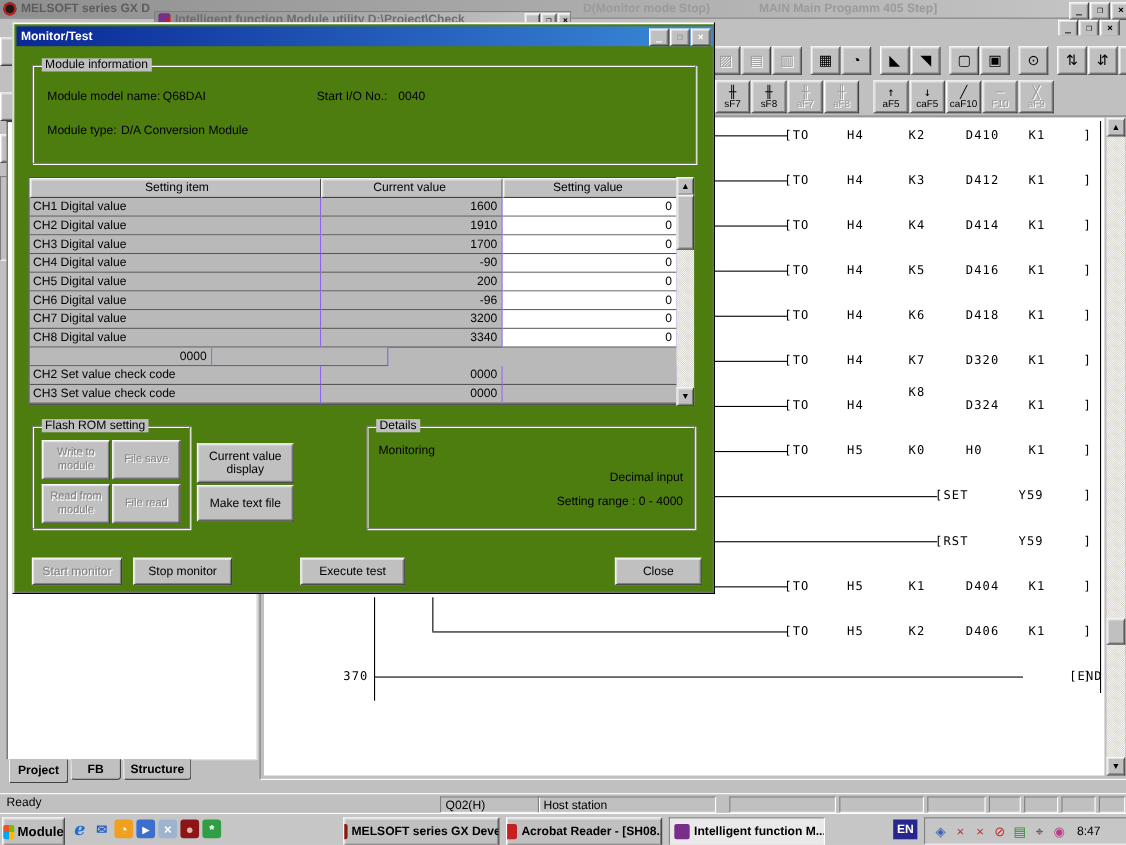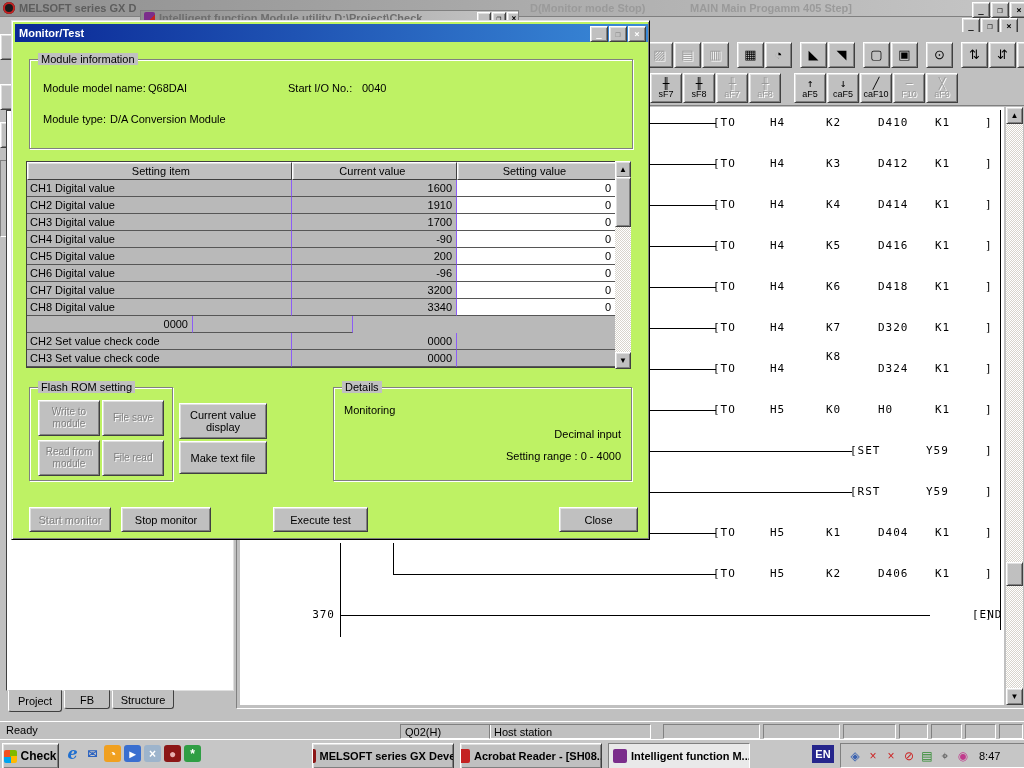--- a/index.html
+++ b/index.html
@@ -31,21 +31,21 @@
       display:flex;align-items:center;background:#b9b9b9;}
   .tc1{width:263px;padding-left:3px;}
   .tc2{width:161px;justify-content:flex-end;padding-right:4px;}
   .tc3{width:155px;justify-content:flex-end;padding-right:4px;}
   .tc3.edit{background:#fff;}
   .thead .tc{background:#c0c0c0;justify-content:center;border:1px solid;
       border-color:#fff #404040 #404040 #fff;box-shadow:inset 1px 1px 0 #dfdfdf;}
   .arrow{font-size:8px;line-height:8px;}
   .tabb{position:absolute;top:0;height:20px;background:#c0c0c0;border:1px solid;
         border-color:#c0c0c0 #404040 #404040 #fff;border-radius:0 0 3px 3px;
-        display:flex;align-items:center;justify-content:center;padding:0 8px;font-size:11px;}
+        display:flex;align-items:center;justify-content:center;padding:0 8px;font-size:11px;font-weight:bold;}
   .sbox{position:absolute;top:2px;height:13px;border:1px solid;border-color:#808080 #fff #fff #808080;
         padding-left:4px;display:flex;align-items:center;font-size:11px;}
   .tool{width:25px;height:24px;margin-right:1px;}
   .tool .g{font-size:13px;}
   .tool.disabled .g{color:#9a9a9a;text-shadow:1px 1px 0 #fff;}
   .tool2{width:30px;height:28px;margin-right:1px;flex-direction:column;line-height:10px;}
   .tool2 .sym{font-family:"DejaVu Sans Mono",monospace;font-size:11px;line-height:11px;}
   .tool2 .lb{font-size:9px;line-height:10px;}
   .tool2.disabled{color:#9a9a9a;text-shadow:1px 1px 0 #fff;}
   .task{height:24px;display:flex;align-items:center;padding:0 4px;font-weight:bold;font-size:11px;
@@ -267,21 +267,21 @@
 <div class="abs graytitle" style="left:140px;top:10px;width:377px;height:15px;border:1px solid #808080;overflow:hidden;z-index:20;">
   <div class="abs" style="left:3px;top:1px;width:11px;height:11px;background:linear-gradient(135deg,#7b2d8b 60%,#c42222 60%);border-radius:2px;"></div>
   <span class="abs" style="left:18px;top:1px;font-weight:bold;color:#6e6e6e;white-space:nowrap;">Intelligent function Module utility  D:\Project\Check</span>
   <div class="abs" style="left:336px;top:1px;display:flex;gap:1px;">
     <div class="btn tbtn" style="width:12px;height:11px;font-size:8px;">_</div>
     <div class="btn tbtn" style="width:12px;height:11px;font-size:8px;">❐</div>
     <div class="btn tbtn" style="width:12px;height:11px;font-size:8px;">×</div>
   </div>
 </div>
 
-<div class="abs" id="dialog" style="left:11px;top:20px;width:637px;height:518px;background:#bef264;z-index:40;
+<div class="abs" id="dialog" style="left:11px;top:20px;width:637px;height:518px;background:#4d7c0f;z-index:40;
             border:1px solid;border-color:#dfdfdf #000 #000 #dfdfdf;
             box-shadow:inset 1px 1px 0 #fff, inset -1px -1px 0 #808080;">
   <div class="abs titleblue" style="left:3px;top:3px;width:629px;height:18px;">
     <span>Monitor/Test</span>
     <div class="abs" style="right:2px;top:2px;display:flex;gap:1px;">
       <div class="btn tbtn">_</div>
       <div class="btn tbtn" style="color:#808080;">❐</div>
       <div class="btn tbtn">×</div>
     </div>
   </div>
@@ -408,21 +408,21 @@
     <div class="sbox" style="left: 843px; width: 47px;"></div>
     <div class="sbox" style="left: 899px; width: 23px;"></div>
     <div class="sbox" style="left: 931px; width: 25px;"></div>
     <div class="sbox" style="left: 965px; width: 25px;"></div>
     <div class="sbox" style="left: 999px; width: 18px;"></div>
   </div>
 
 <div class="abs" style="left:0;top:739px;width:1024px;height:29px;background:#c6c6c6;border-top:1px solid #fff;">
   <div class="btn" style="position:absolute;left:2px;top:3px;width:55px;height:24px;font-weight:bold;font-size:12px;gap:3px;">
     <span style="width:13px;height:13px;border-radius:2px;background:conic-gradient(#7fba00 0 25%, #ffb900 25% 50%, #00a4ef 50% 75%, #f25022 75%);"></span>
-    <span>Check</span>
+    <span>Module</span>
   </div>
   <div class="abs" id="quicklaunch" style="left:64px;top:5px;display:flex;">
       <div class="qlicon" style="background: transparent; color: rgb(30, 111, 208); font-family: &quot;DejaVu Serif&quot;, serif; font-style: italic; font-size: 16px;">e</div>
       <div class="qlicon" style="background: transparent; color: rgb(42, 98, 192);">✉</div>
       <div class="qlicon" style="background: rgb(240, 160, 32); color: rgb(255, 255, 255);">◔</div>
       <div class="qlicon" style="background: rgb(58, 111, 208); color: rgb(255, 255, 255);">▸</div>
       <div class="qlicon" style="background: rgb(157, 180, 204); color: rgb(255, 255, 255);">×</div>
       <div class="qlicon" style="background: rgb(140, 22, 22); color: rgb(232, 176, 176);">●</div>
       <div class="qlicon" style="background: rgb(47, 158, 68); color: rgb(255, 255, 255);">*</div>
     </div>

